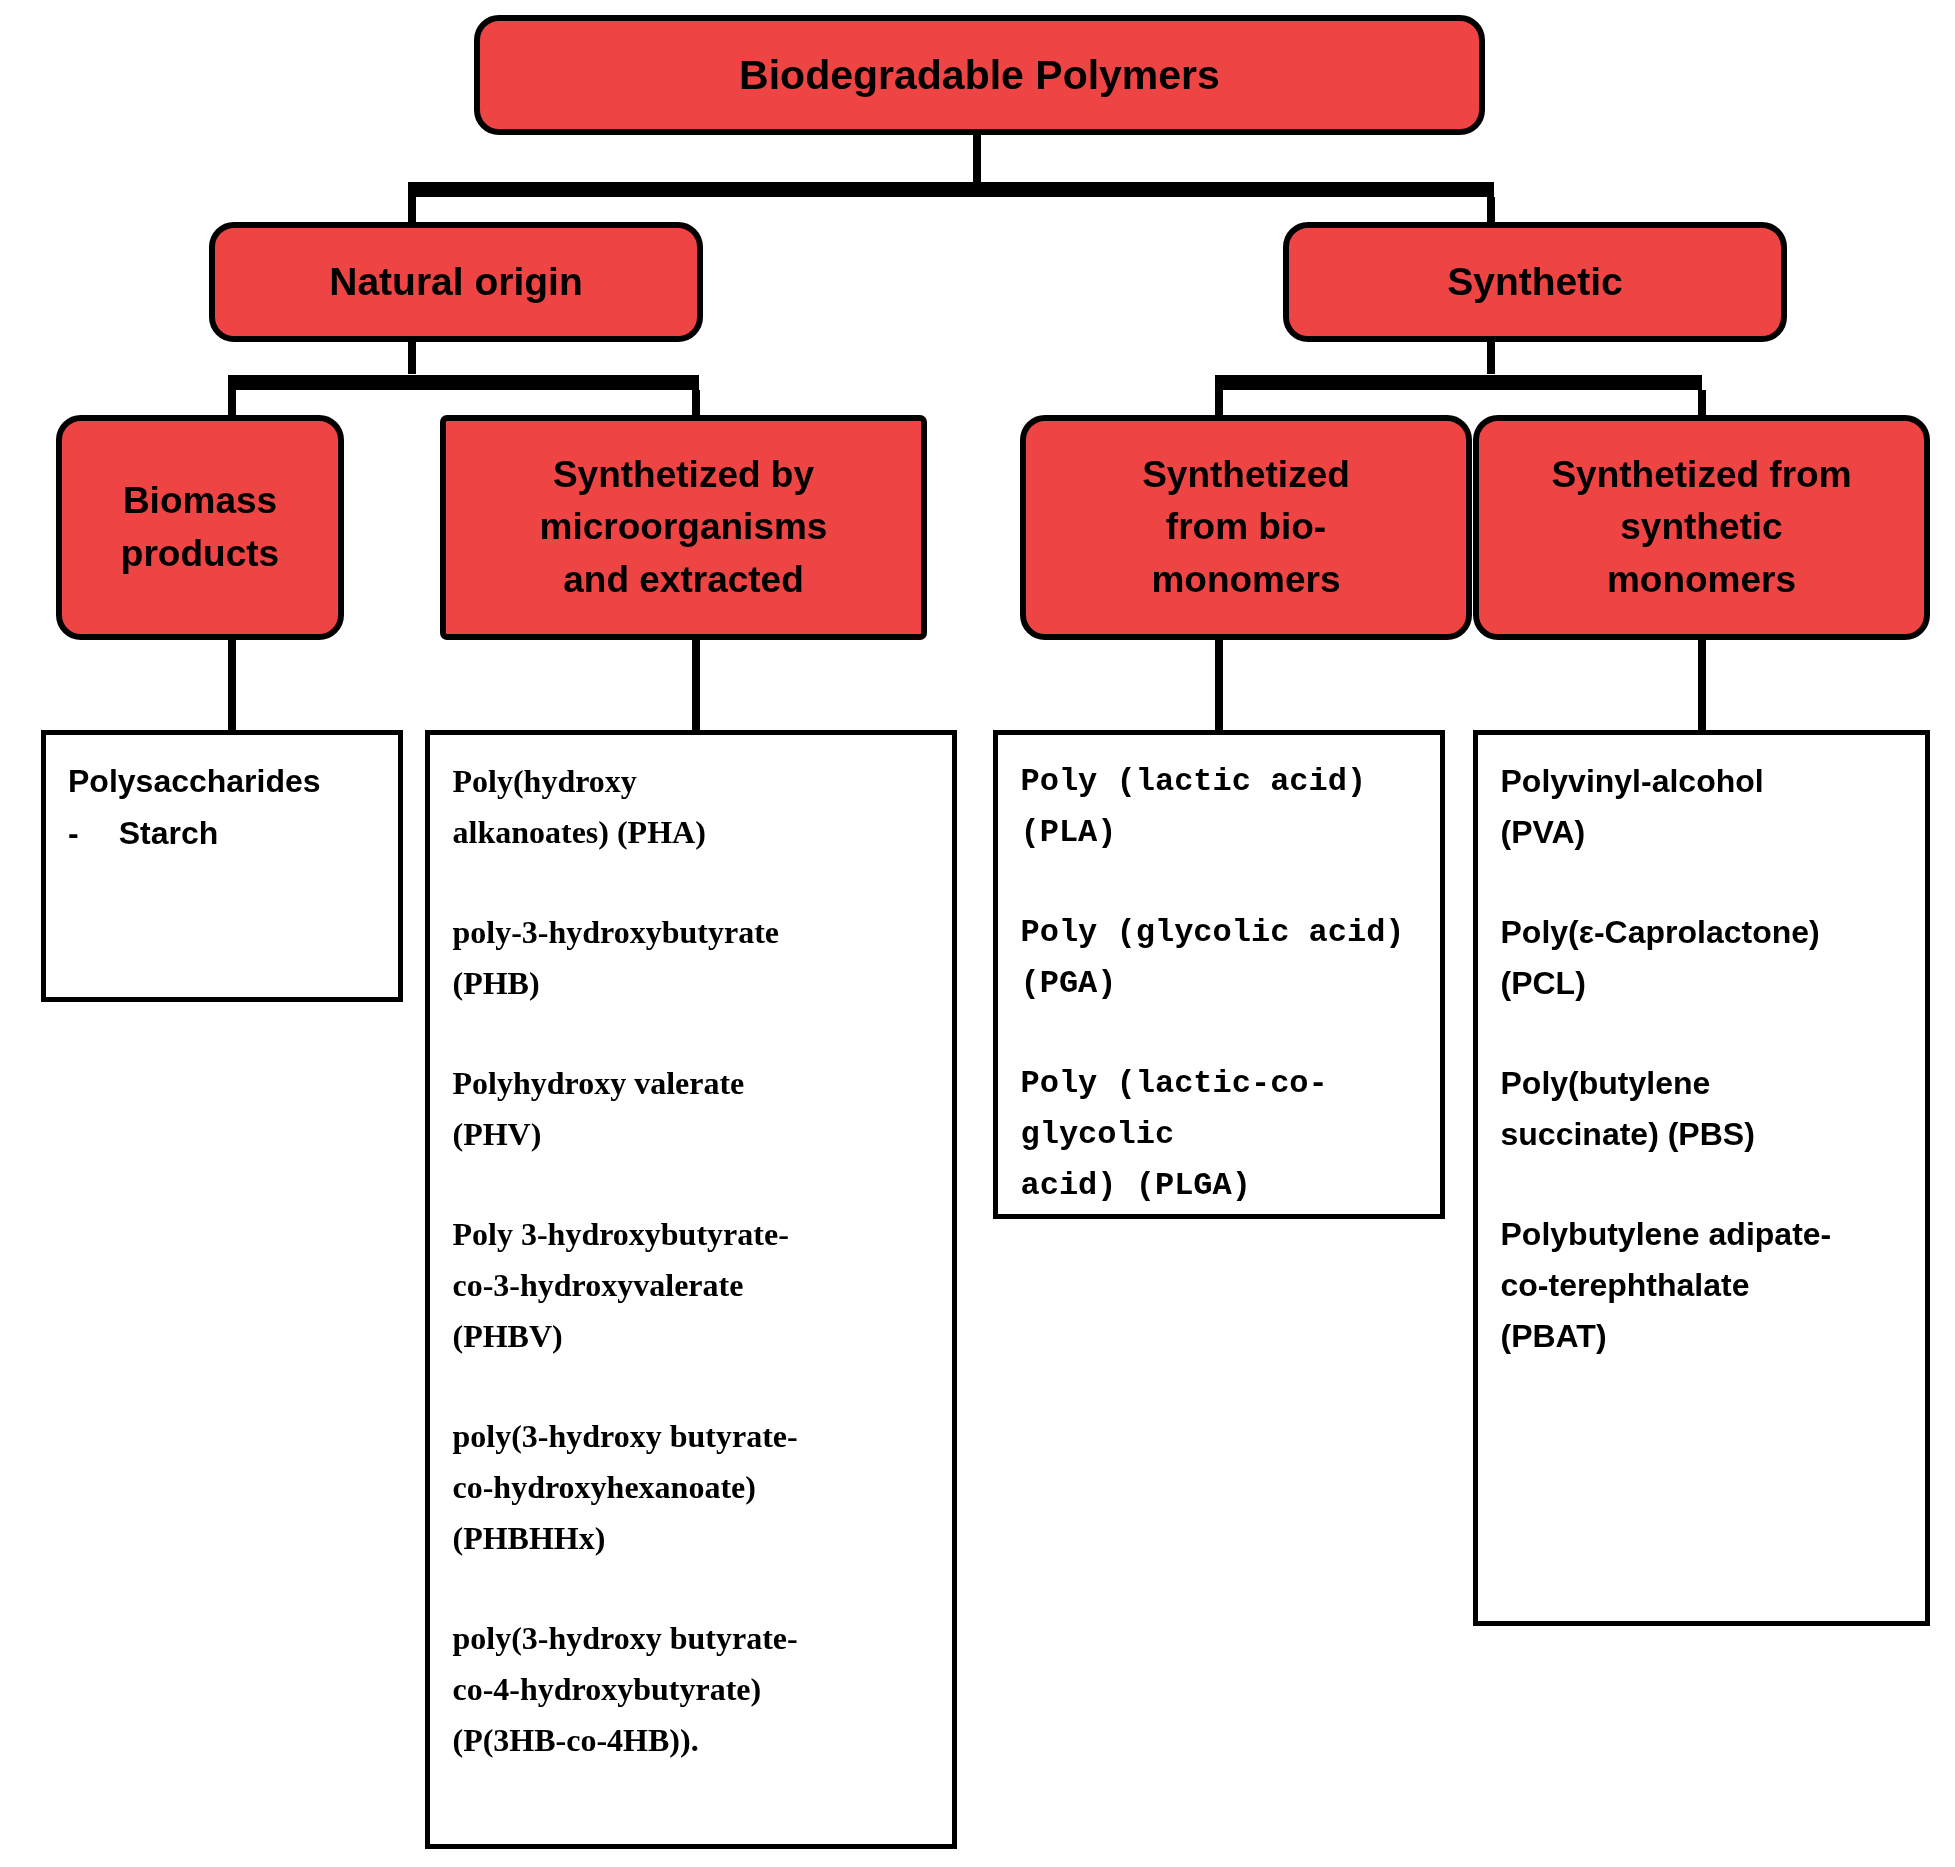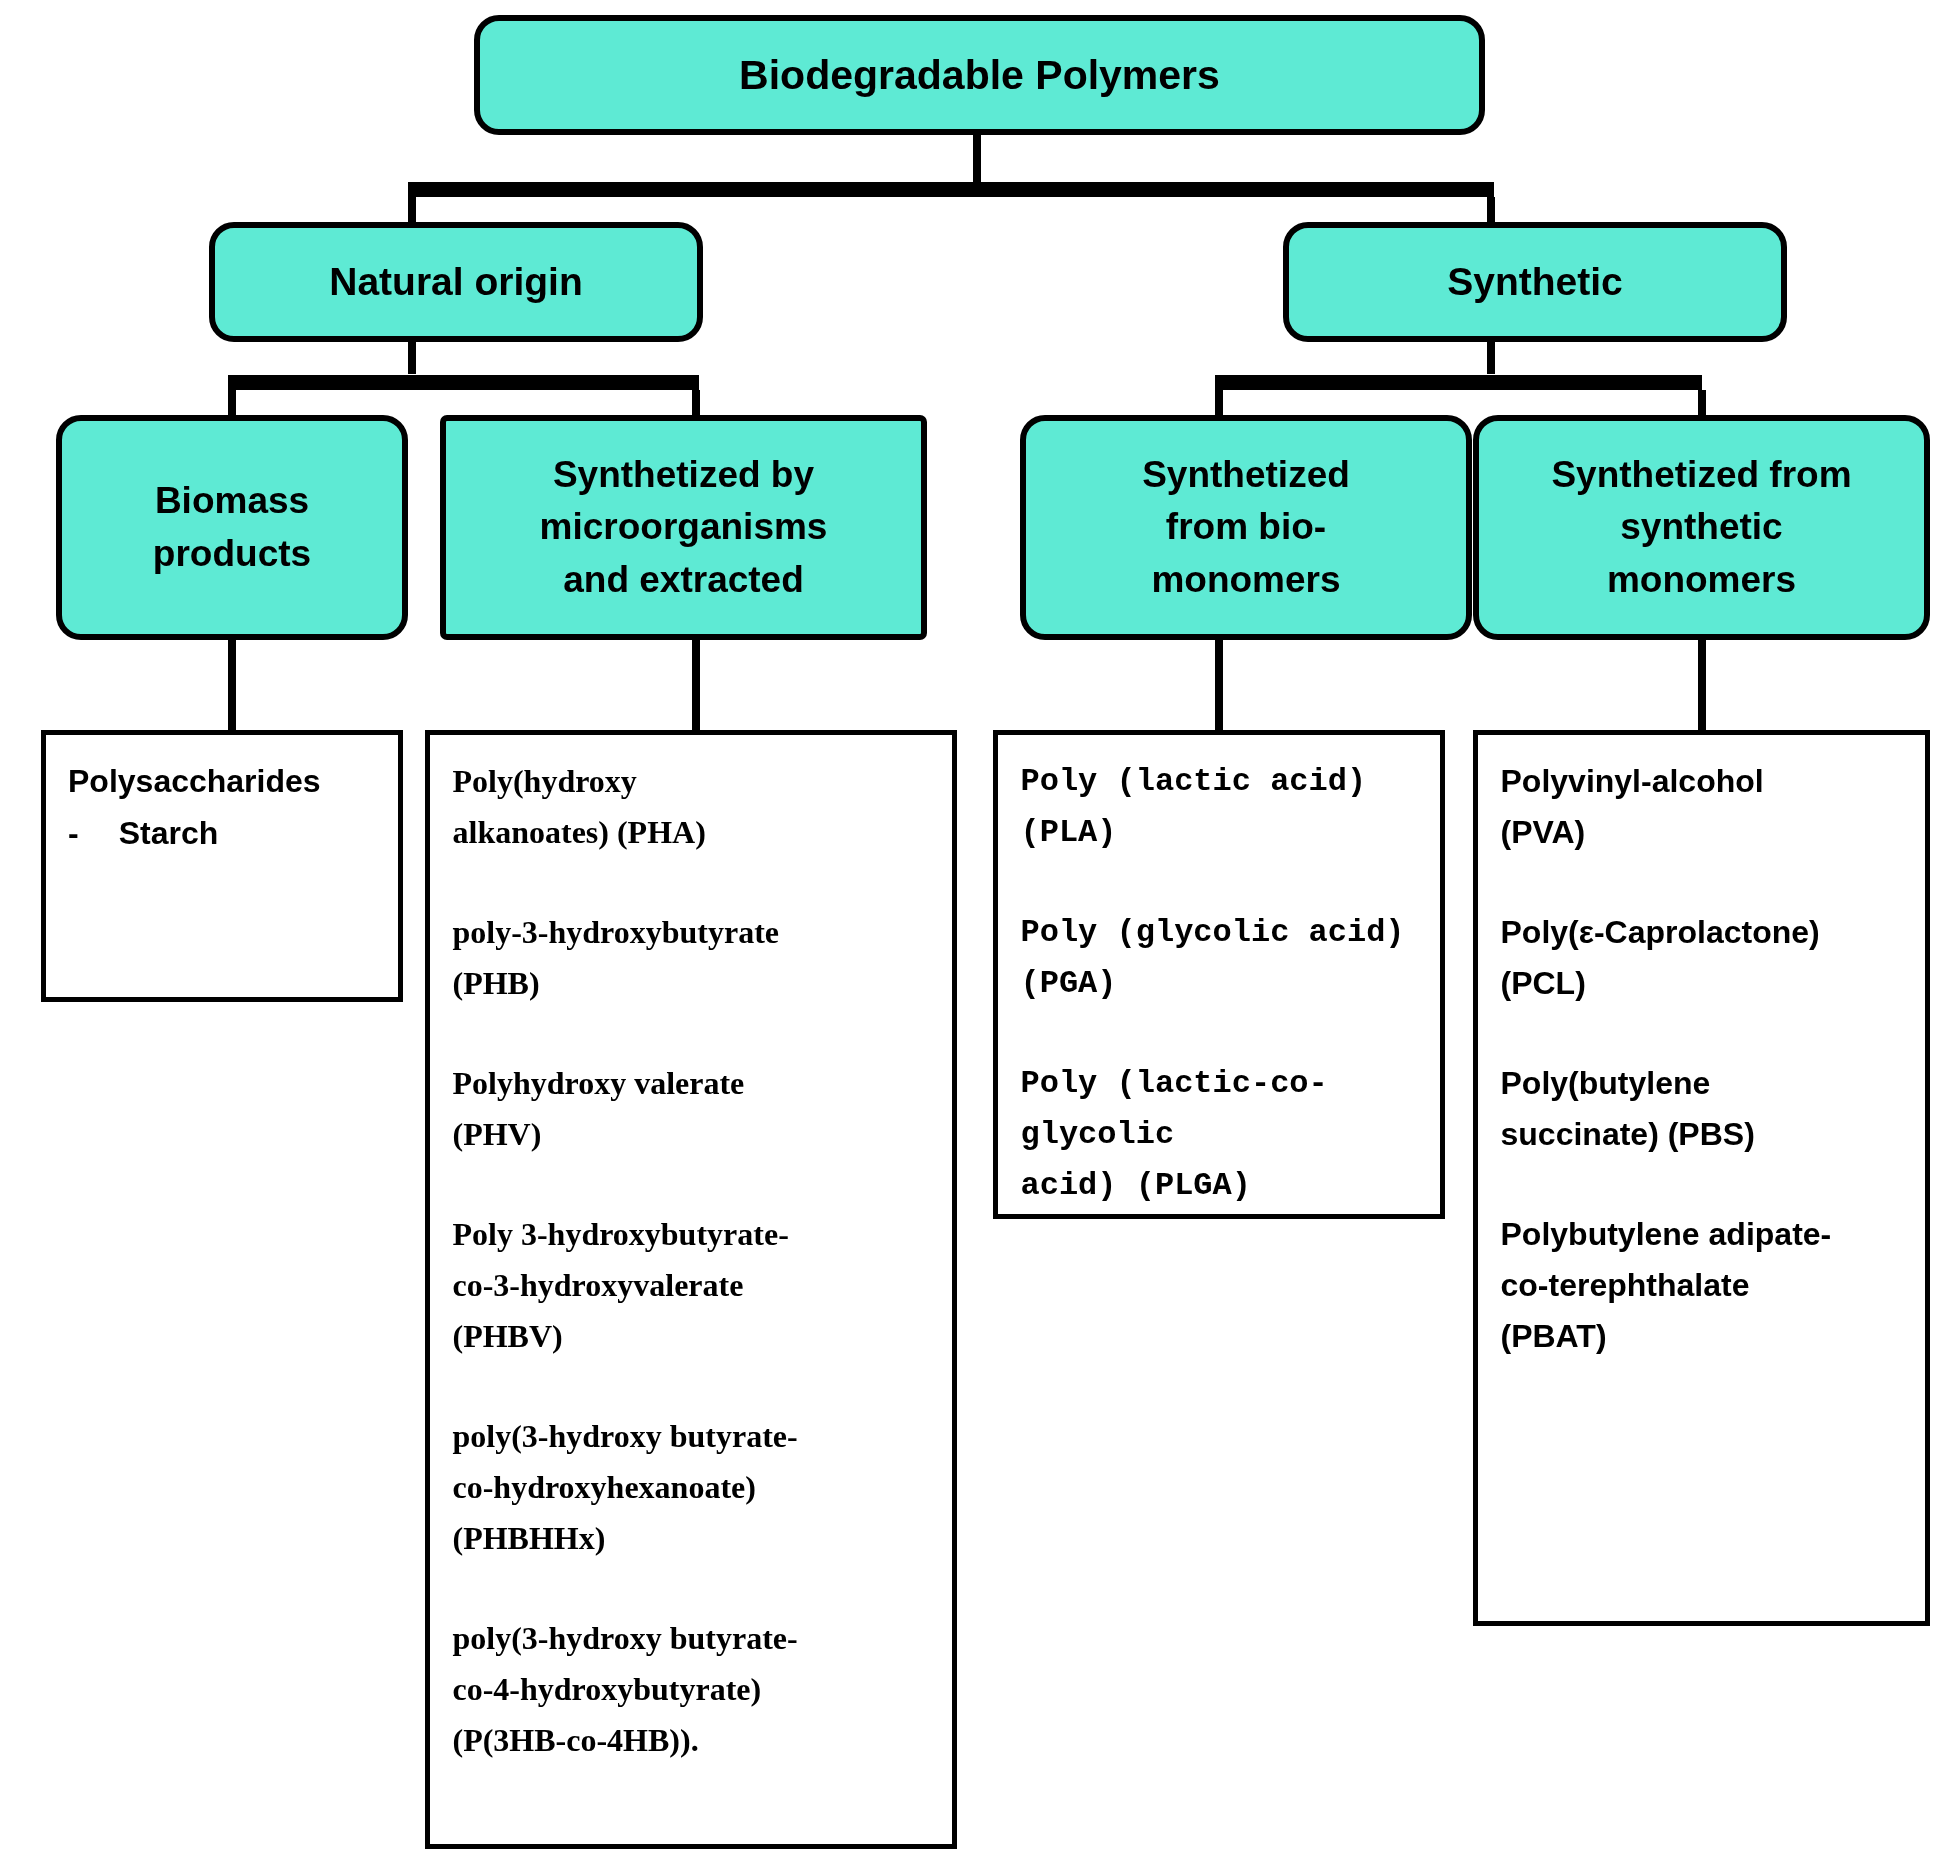--- a/index.html
+++ b/index.html
@@ -7,21 +7,21 @@
     position: relative;
     width: 1955px;
     height: 1868px;
     background: #ffffff;
     font-family: "Liberation Sans", sans-serif;
     font-weight: bold;
     color: #000000;
   }
   .box {
     position: absolute;
-    background: #5eead4;
+    background: #ef4444;
     border: 6.2px solid #000000;
     box-sizing: border-box;
     display: flex;
     align-items: center;
     justify-content: center;
     text-align: center;
     white-space: pre-line;
   }
   .rounded { border-radius: 25px; }
   .root-box { font-size: 41px; }
@@ -71,21 +71,21 @@
   <div class="conn" style="left:408px; top:342px; width:7.5px; height:32px;"></div>
   <div class="conn" style="left:228px; top:375px; width:471px; height:15px;"></div>
   <div class="conn" style="left:228px; top:390px; width:7.5px; height:25px;"></div>
   <div class="conn" style="left:692px; top:390px; width:7.5px; height:25px;"></div>
 
   <div class="conn" style="left:1487px; top:342px; width:7.5px; height:32px;"></div>
   <div class="conn" style="left:1215px; top:375px; width:487px; height:15px;"></div>
   <div class="conn" style="left:1215px; top:390px; width:7.5px; height:25px;"></div>
   <div class="conn" style="left:1698px; top:390px; width:7.5px; height:25px;"></div>
 
-  <div class="box rounded cat-box" style="left:56px; top:415px; width:352px; height:225px;">Biomass
+  <div class="box rounded cat-box" style="left:56px; top:415px; width:288px; height:225px;">Biomass
 products</div>
   <div class="box rounded cat-box" style="left:440px; top:415px; width:487px; height:225px;border-radius:7px;">Synthetized by
 microorganisms
 and extracted</div>
   <div class="box rounded cat-box" style="left:993px; top:415px; width:452px; height:225px;margin-left:27px;">Synthetized
 from bio-
 monomers</div>
   <div class="box rounded cat-box" style="left:1473px; top:415px; width:457px; height:225px;">Synthetized from
 synthetic
 monomers</div>

